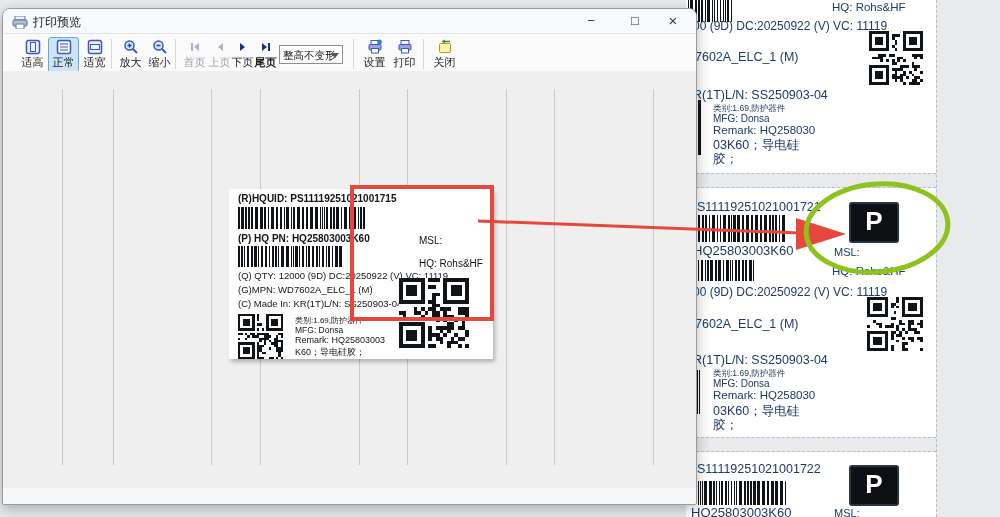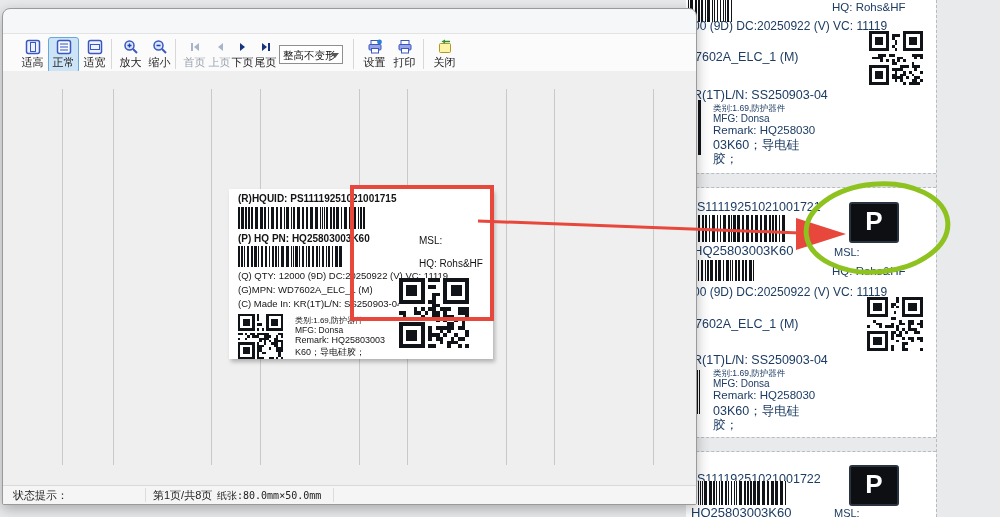--- a/index.html
+++ b/index.html
@@ -307,21 +307,21 @@
   <div data-barcode="" style="left:688px;top:370px;width:12px;height:44px;">
       <i style="left:0px;width:2px"></i>
       <i style="left:4px;width:1px"></i>
       <i style="left:6px;width:1px"></i>
       <i style="left:9px;width:1px"></i>
       <i style="left:11px;width:3px"></i>
     </div>
 
   <div class="bg-band" style="top:437px;height:13px;"></div>
 
-  <div class="bgt" style="left:697px;top:472px;font-size:12.5px;">S11119251021001722</div>
+  <div class="bgt" style="left:697px;top:462px;font-size:12.5px;">S11119251021001722</div>
   <div data-barcode="" style="left:698px;top:481px;width:88px;height:24px;">
       <i style="left:0px;width:1px"></i>
       <i style="left:2px;width:1px"></i>
       <i style="left:4px;width:1px"></i>
       <i style="left:6px;width:3px"></i>
       <i style="left:11px;width:3px"></i>
       <i style="left:15px;width:2px"></i>
       <i style="left:18px;width:1px"></i>
       <i style="left:21px;width:1px"></i>
       <i style="left:23px;width:2px"></i>
@@ -342,20 +342,33 @@
       <i style="left:77px;width:3px"></i>
       <i style="left:82px;width:3px"></i>
       <i style="left:87px;width:2px"></i>
     </div>
   <div class="pbadge" style="left:849px;top:465px;">P</div>
   <div class="bgt" style="left:691px;top:505px;font-size:13px;">HQ25803003K60</div>
   <div class="bgt" style="left:834px;top:507px;font-size:11px;">MSL:</div>
 </div>
 
 <div id="pwin">
+  <div class="titlebar">
+    <span class="abs" style="left:9px;top:6px;">
+      <svg width="16" height="13" viewBox="0 0 16 13">
+          <rect x="3" y="0" width="10" height="4" fill="#eef2f8" stroke="#6b7b95"></rect>
+          <rect x="1" y="4" width="14" height="6" rx="1" fill="#aebedb" stroke="#5a6f92"></rect>
+          <rect x="4" y="8" width="8" height="5" fill="#fff" stroke="#6b7b95"></rect>
+        </svg>
+    </span>
+    <span class="title-text">打印预览</span>
+    <span class="wctl" style="right:88px;">−</span>
+    <span class="wctl" style="right:44px;">□</span>
+    <span class="wctl" style="right:6px;font-size:15px;">×</span>
+  </div>
 
   <div class="toolbar">
     <div class="tbtn" style="left:14px;font-family:Liberation Serif, serif;">
       <span class="ic"><svg width="16" height="16" viewBox="0 0 16 16">
             <rect x="1.5" y="1.5" width="13" height="13" rx="2" fill="#eef2ff" stroke="#3b57c0" stroke-width="1.5"></rect>
             <rect x="5.5" y="3.5" width="5" height="9" fill="none" stroke="#3b57c0"></rect>
           </svg></span>
       <span class="lb">适高</span>
     </div>
     <div class="tbtn active" style="left:45px;font-family:Liberation Serif, serif;">
@@ -405,21 +418,21 @@
             <polygon points="11,4 6,8 11,12" fill="#a8b4c8"></polygon>
           </svg></span>
       <span class="lb">上页</span>
     </div>
     <div class="tbtn" style="left:224px;">
       <span class="ic"><svg width="16" height="16" viewBox="0 0 16 16">
             <polygon points="5,4 10,8 5,12" fill="#17337f"></polygon>
           </svg></span>
       <span class="lb">下页</span>
     </div>
-    <div class="tbtn" style="left:247px;">
+    <div class="tbtn" style="left:247px;font-weight:bold;">
       <span class="ic"><svg width="16" height="16" viewBox="0 0 16 16">
             <polygon points="4,4 9,8 4,12" fill="#17337f"></polygon>
             <rect x="10" y="4" width="2" height="8" fill="#17337f"></rect>
           </svg></span>
       <span class="lb">尾页</span>
     </div>
     <div class="dropdown">
       <span>整高不变形</span>
       <span class="chev"></span>
     </div>
@@ -724,27 +737,20 @@
             <rect x="12" y="0" width="7" height="7" fill="#101418"></rect>
             <rect x="13" y="1" width="5" height="5" fill="#fff"></rect>
             <rect x="14" y="2" width="3" height="3" fill="#101418"></rect>
             <rect x="0" y="12" width="7" height="7" fill="#101418"></rect>
             <rect x="1" y="13" width="5" height="5" fill="#fff"></rect>
             <rect x="2" y="14" width="3" height="3" fill="#101418"></rect>
           </svg></div>
     </div>
   </div>
 
-  <div class="statusbar">
-    <span class="abs" style="left:10px;top:2px;">状态提示：</span>
-    <div class="sdiv" style="left:142px;"></div>
-    <span class="abs" style="left:150px;top:2px;">第1页/共8页</span>
-    <span class="abs" style="left:214px;top:3px;font-family:'DejaVu Sans Mono',monospace;font-size:10px;">纸张:80.0mm×50.0mm</span>
-    <div class="sdiv" style="left:330px;"></div>
-  </div>
 </div>
 
 <div id="overlay">
   <div class="redbox"></div>
   <svg width="1000" height="517" viewBox="0 0 1000 517" style="position:absolute;left:0;top:0;">
     <line x1="478" y1="221" x2="800" y2="233" stroke="#e8473c" stroke-width="3"></line>
     <polygon points="796,218 846,234 796,250" fill="#e8473c"></polygon>
     <ellipse cx="877" cy="228" rx="71" ry="44" fill="none" stroke="#8dc21f" stroke-width="5" transform="rotate(-5 877 228)"></ellipse>
   </svg>
 </div>

